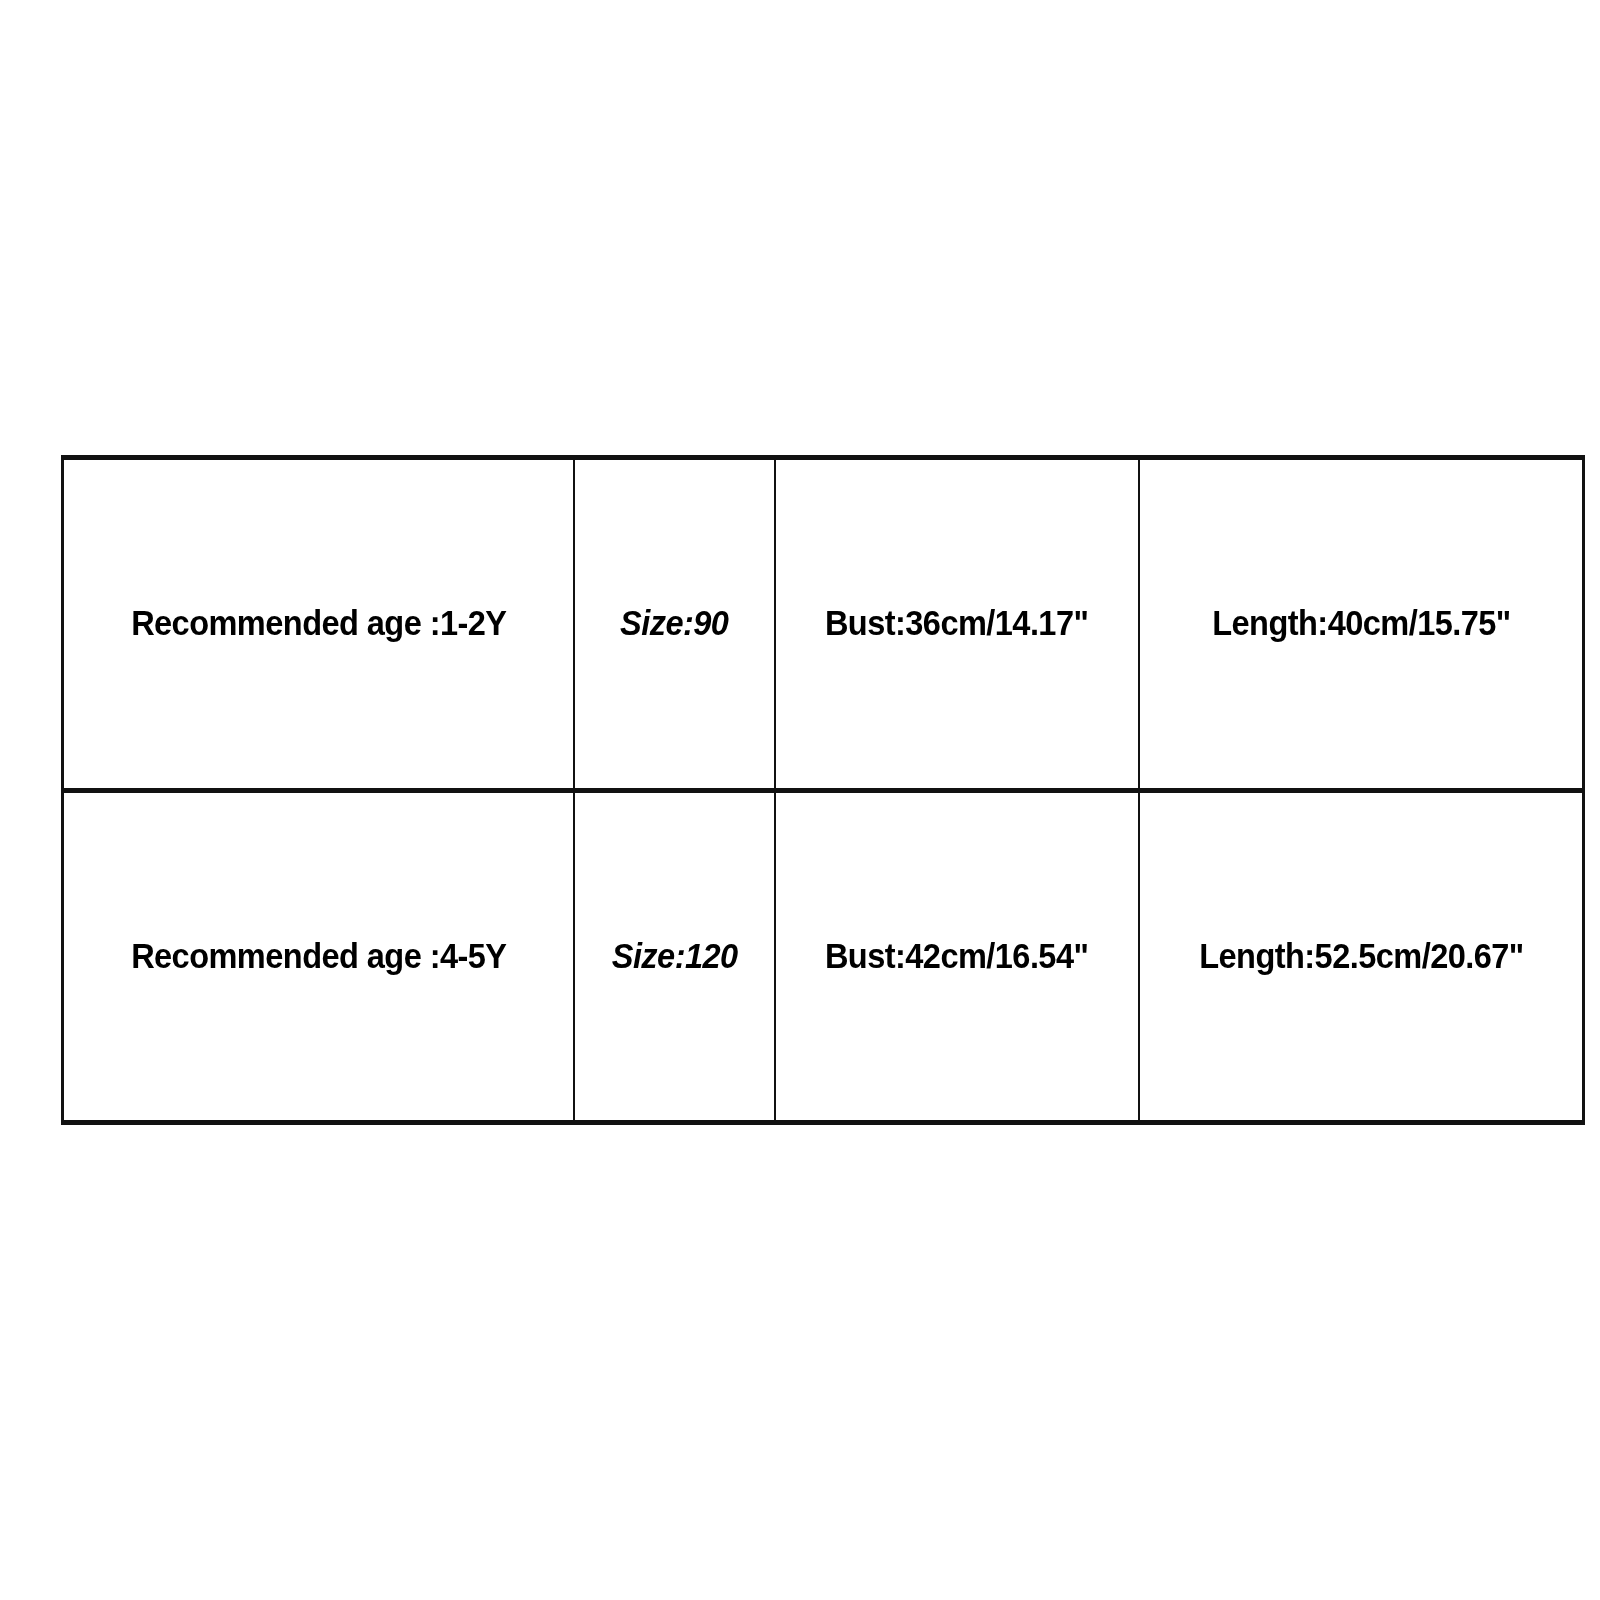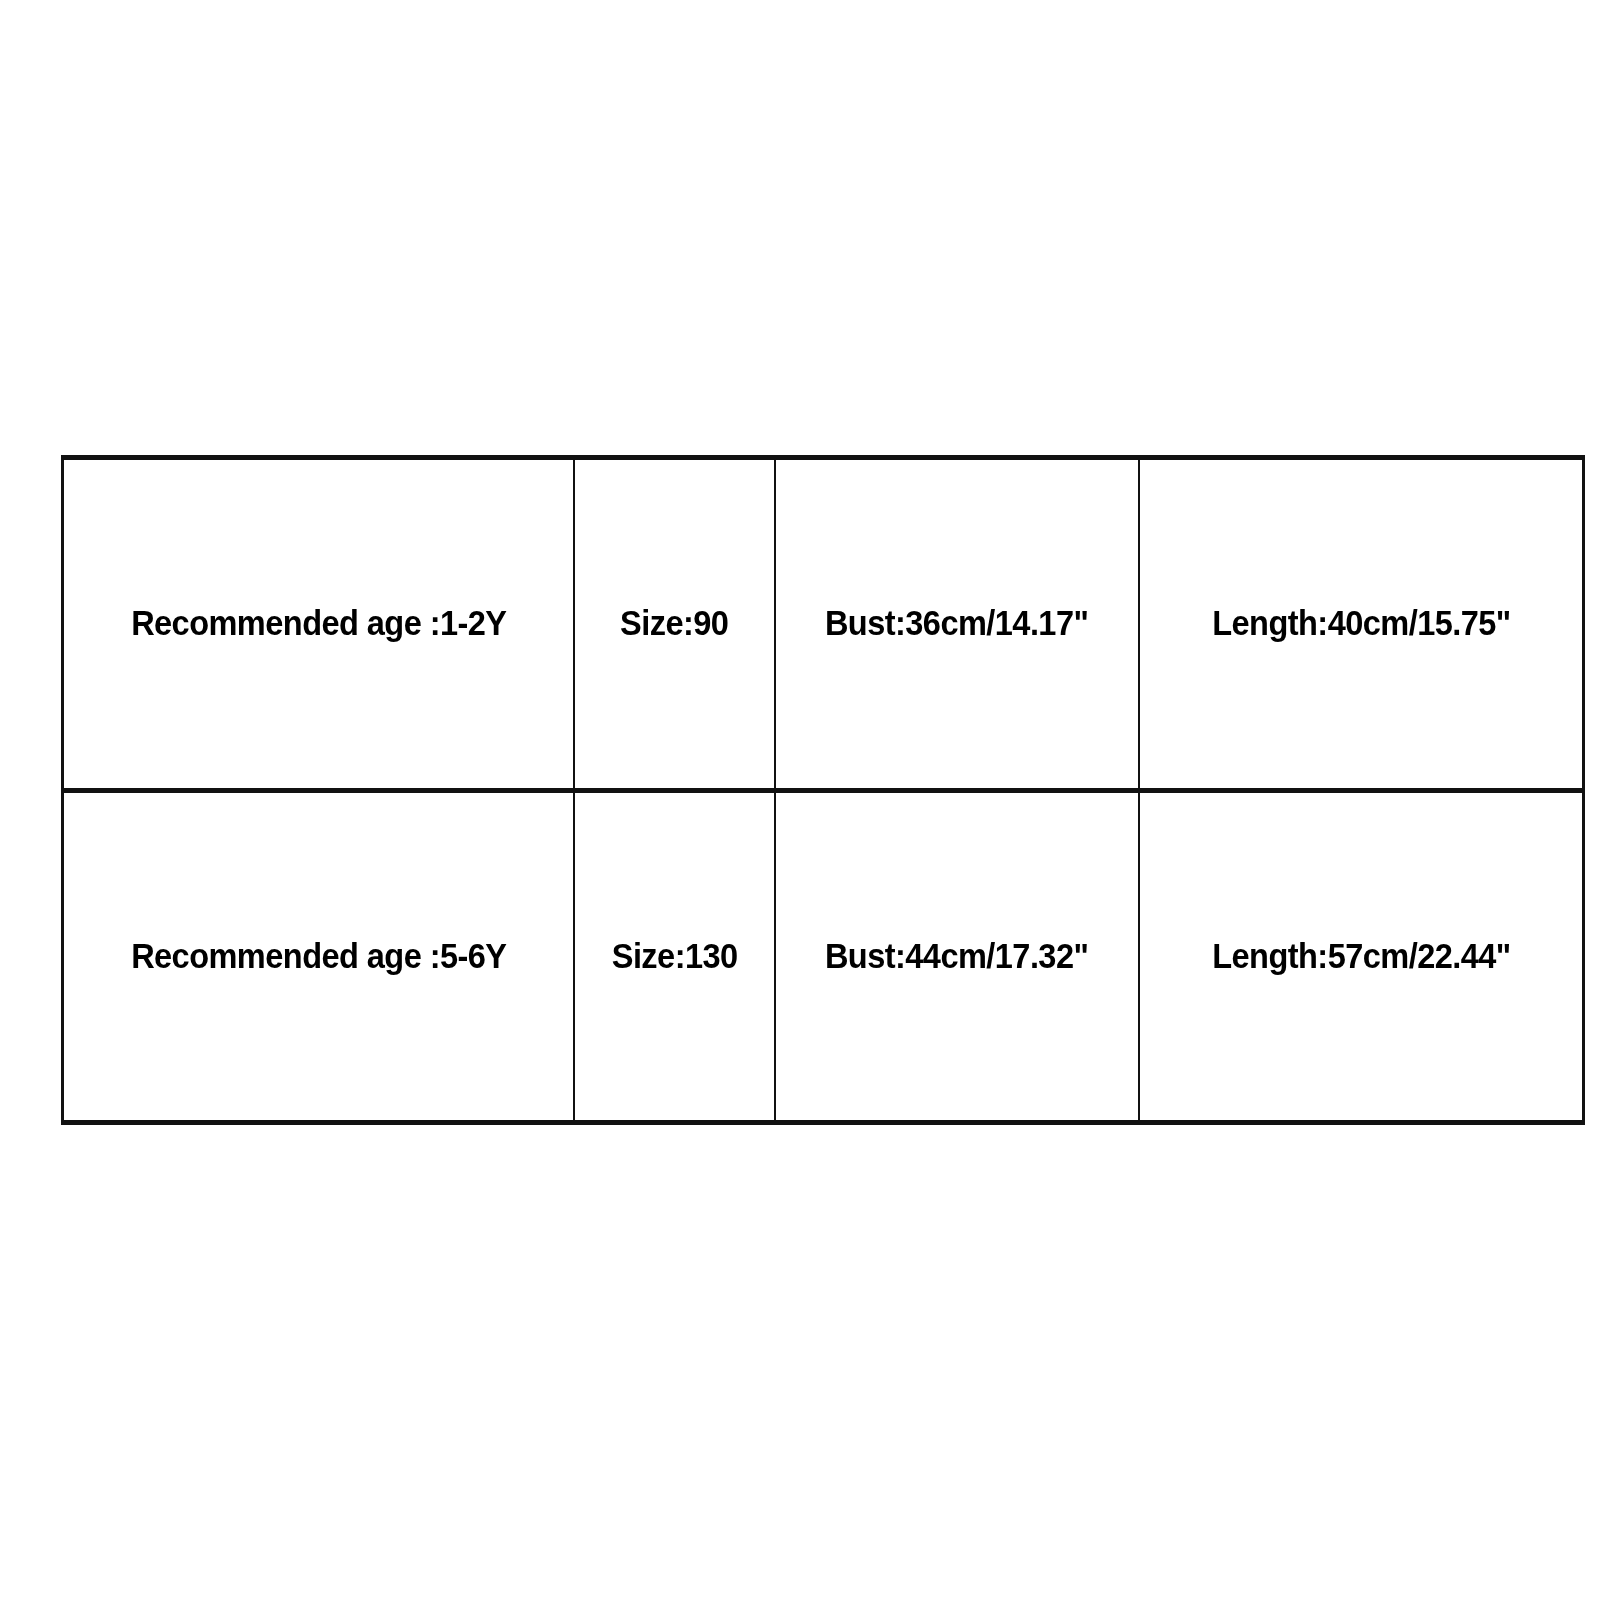--- a/index.html
+++ b/index.html
@@ -61,21 +61,21 @@
     
     transform-origin: center center;
   }
 
   #size-chart td:last-child {
     border-right: none;
   }
 
   
   .col-age    { width: 497px; }
-  .col-size   { width: 187px; }
+  .col-size   { width: 187px; font-style: italic; }
   .col-bust   { width: 350px; }
   .col-length { width: 430px; }
 
   .cell-text {
     display: inline-block;
     transform: scaleX(0.93);
     transform-origin: center center;
   }
 </style>
 </head>
@@ -88,24 +88,24 @@
 
       <tr>
         <td class="col-age"><span class="cell-text">Recommended age :1-2Y</span></td>
         <td class="col-size"><span class="cell-text">Size:90</span></td>
         <td class="col-bust"><span class="cell-text">Bust:36cm/14.17"</span></td>
         <td class="col-length"><span class="cell-text">Length:40cm/15.75"</span></td>
       </tr>
 
 
 
+      <tr>
+        <td class="col-age"><span class="cell-text">Recommended age :4-5Y</span></td>
+        <td class="col-size"><span class="cell-text">Size:120</span></td>
+        <td class="col-bust"><span class="cell-text">Bust:42cm/16.54"</span></td>
+        <td class="col-length"><span class="cell-text">Length:52.5cm/20.67"</span></td>
+      </tr>
 
-      <tr>
-        <td class="col-age"><span class="cell-text">Recommended age :5-6Y</span></td>
-        <td class="col-size"><span class="cell-text">Size:130</span></td>
-        <td class="col-bust"><span class="cell-text">Bust:44cm/17.32"</span></td>
-        <td class="col-length"><span class="cell-text">Length:57cm/22.44"</span></td>
-      </tr>
 
     </tbody>
   </table>
 
 </div>
 
 </body></html>

